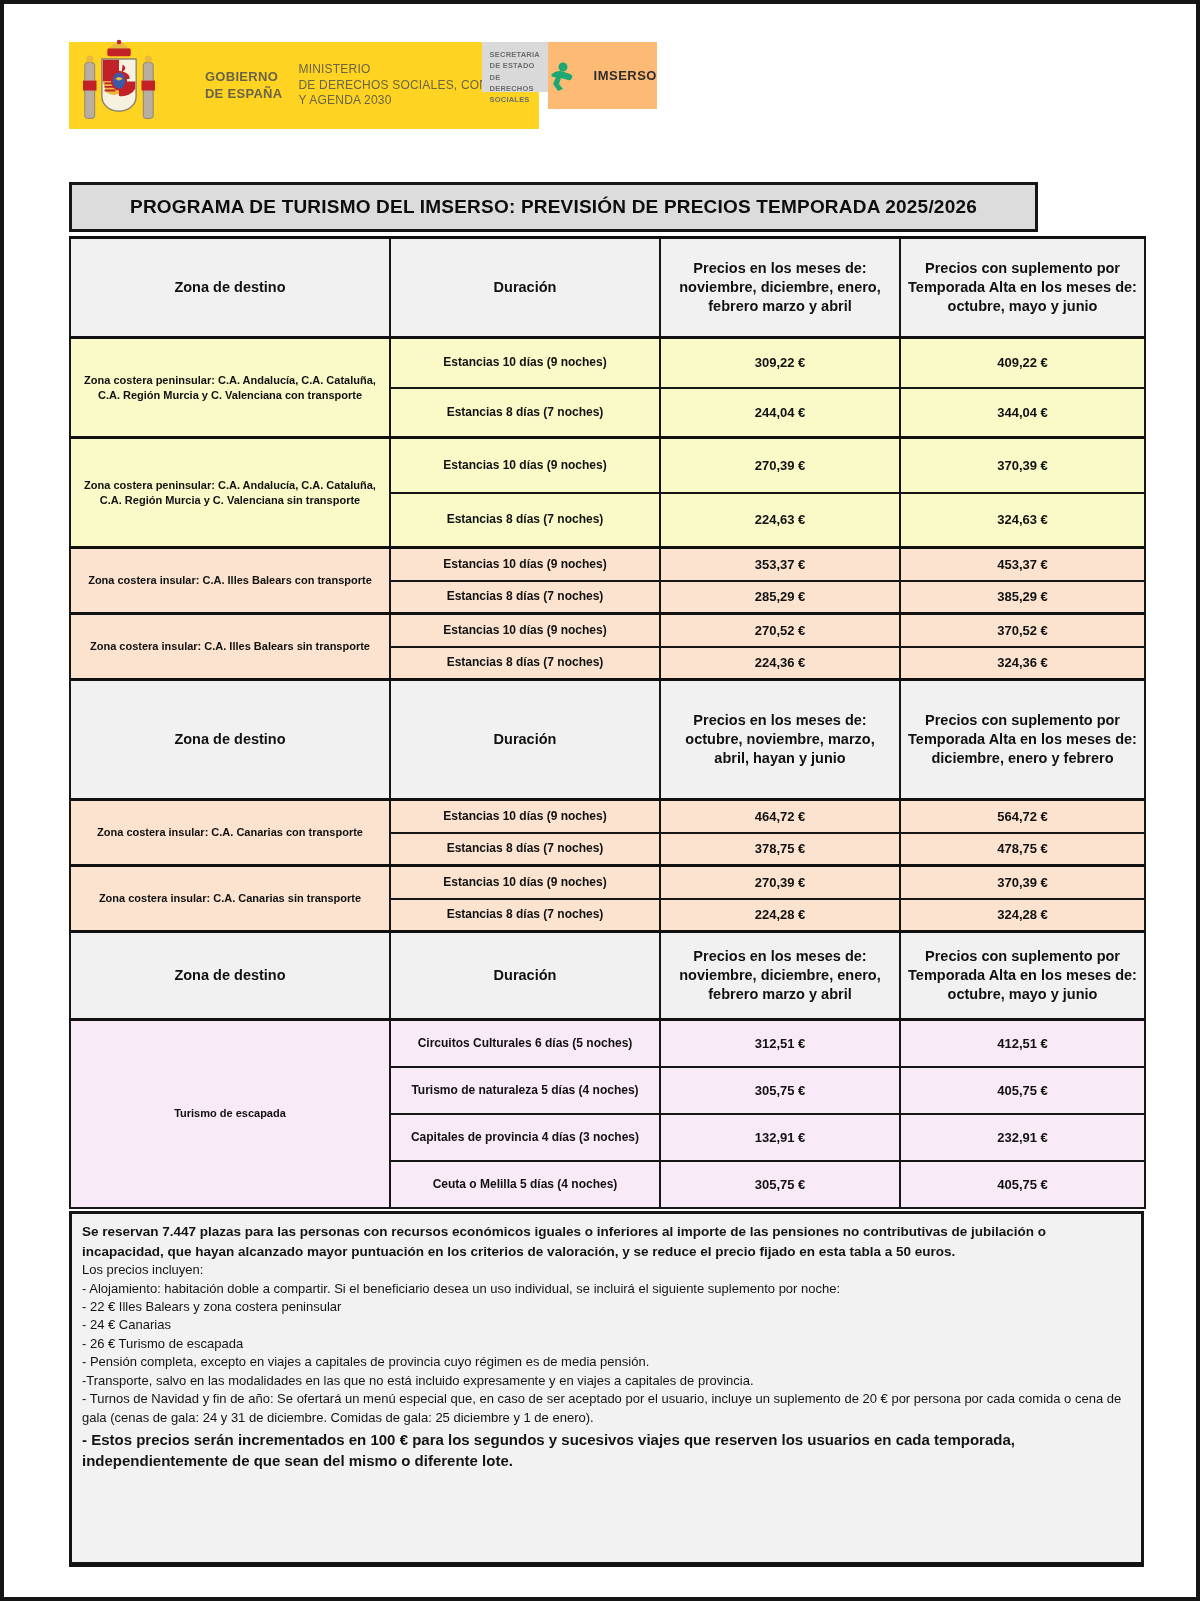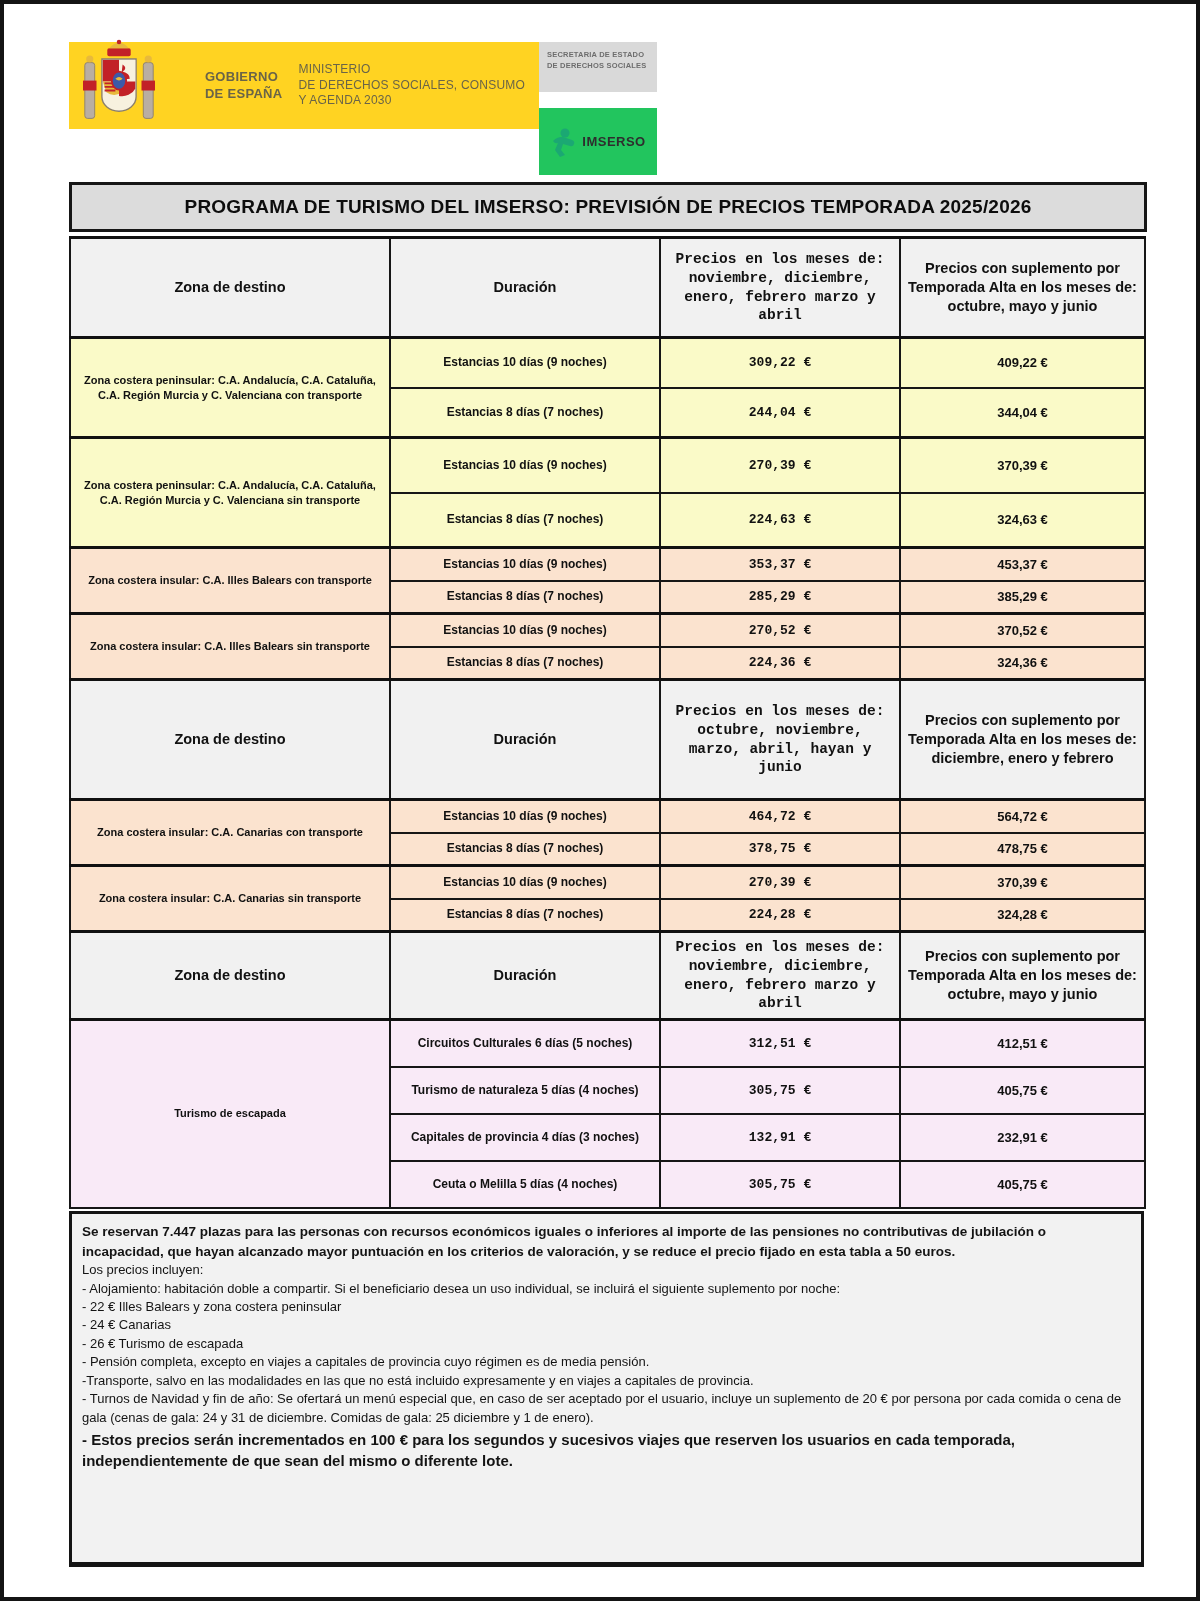--- a/index.html
+++ b/index.html
@@ -18,51 +18,51 @@
   .coat { flex:0 0 auto; }
   .gob-block { display:flex; align-items:center; gap:16px; }
   .gob-text {
     font-weight:bold; font-size:13px; line-height:1.25; color:#6a6448;
     letter-spacing:.3px; white-space:pre-line;
   }
   .min-text {
     font-weight:normal; font-size:12px; line-height:1.3; color:#6a6448;
     letter-spacing:.2px; white-space:pre-line; max-width:245px;
   }
-  .right-box { width:118px; display:flex; flex-direction:column;justify-content:flex-end; }
+  .right-box { width:118px; display:flex; flex-direction:row;justify-content:flex-end; }
   .secretaria {
     background:#d9d9d9; height:50px; padding:7px 8px;
     font-size:7.5px; font-weight:bold; color:#6d6d6d; line-height:1.5;
     white-space:pre-line; letter-spacing:.2px;
   }
   .imserso-row {
-    background:#22c55e; height:67px; display:flex; align-items:center;
-    justify-content:center; gap:6px;margin-top:16px;
+    background:#fdba74; height:67px; display:flex; align-items:center;
+    justify-content:center; gap:20px;
   }
   .imserso-label { font-weight:bold; font-size:13px; color:#2e2e2e; letter-spacing:.5px; }
   
   .title-bar {
-    position:absolute; top:178px; left:65px; width:1078px; height:50px;
+    position:absolute; top:178px; left:65px; width:969px; height:50px;
     background:#dcdcdc; border:3px solid #161616;
     display:flex; align-items:center; justify-content:center;
     font-weight:bold; font-size:19px; color:#0d0d0d; letter-spacing:.2px;
   }
   
   table.prices {
     position:absolute; top:232px; left:65px; width:1075px;
     border-collapse:collapse; table-layout:fixed;
   }
   table.prices td {
     border:2px solid #161616; text-align:center; vertical-align:middle;
     font-weight:bold; color:#111; padding:2px 6px;
   }
   tr.grp td { border-top:3px solid #111; }
   td.c-zone { width:320px; font-size:11px; line-height:1.35; }
   td.c-dur  { width:270px; font-size:12px; line-height:1.25; }
-  td.c-pre  { width:240px; font-size:13px;font-family:Liberation Mono, monospace; }
+  td.c-pre  { width:240px; font-size:13px; }
   td.c-sup  { width:245px; font-size:13px; }
   tr.thead td { background:#f1f1f1; font-size:14.5px; line-height:1.3; border-top:3px solid #111; border-bottom:3px solid #111; }
   tr.h1 { height:100px; } tr.h2 { height:120px; } tr.h3 { height:88px; }
   tr.rA { height:50px; }  tr.rA2 { height:55px; }
   tr.rB { height:33px;padding-left:24px; }  tr.rC { height:33px; }  tr.rD { height:47px; }
   .bg-yellow { background:#fafac8; }
   .bg-peach  { background:#fbe3cf; }
   .bg-pink   { background:#f9eaf7; }
   
   .notes {

